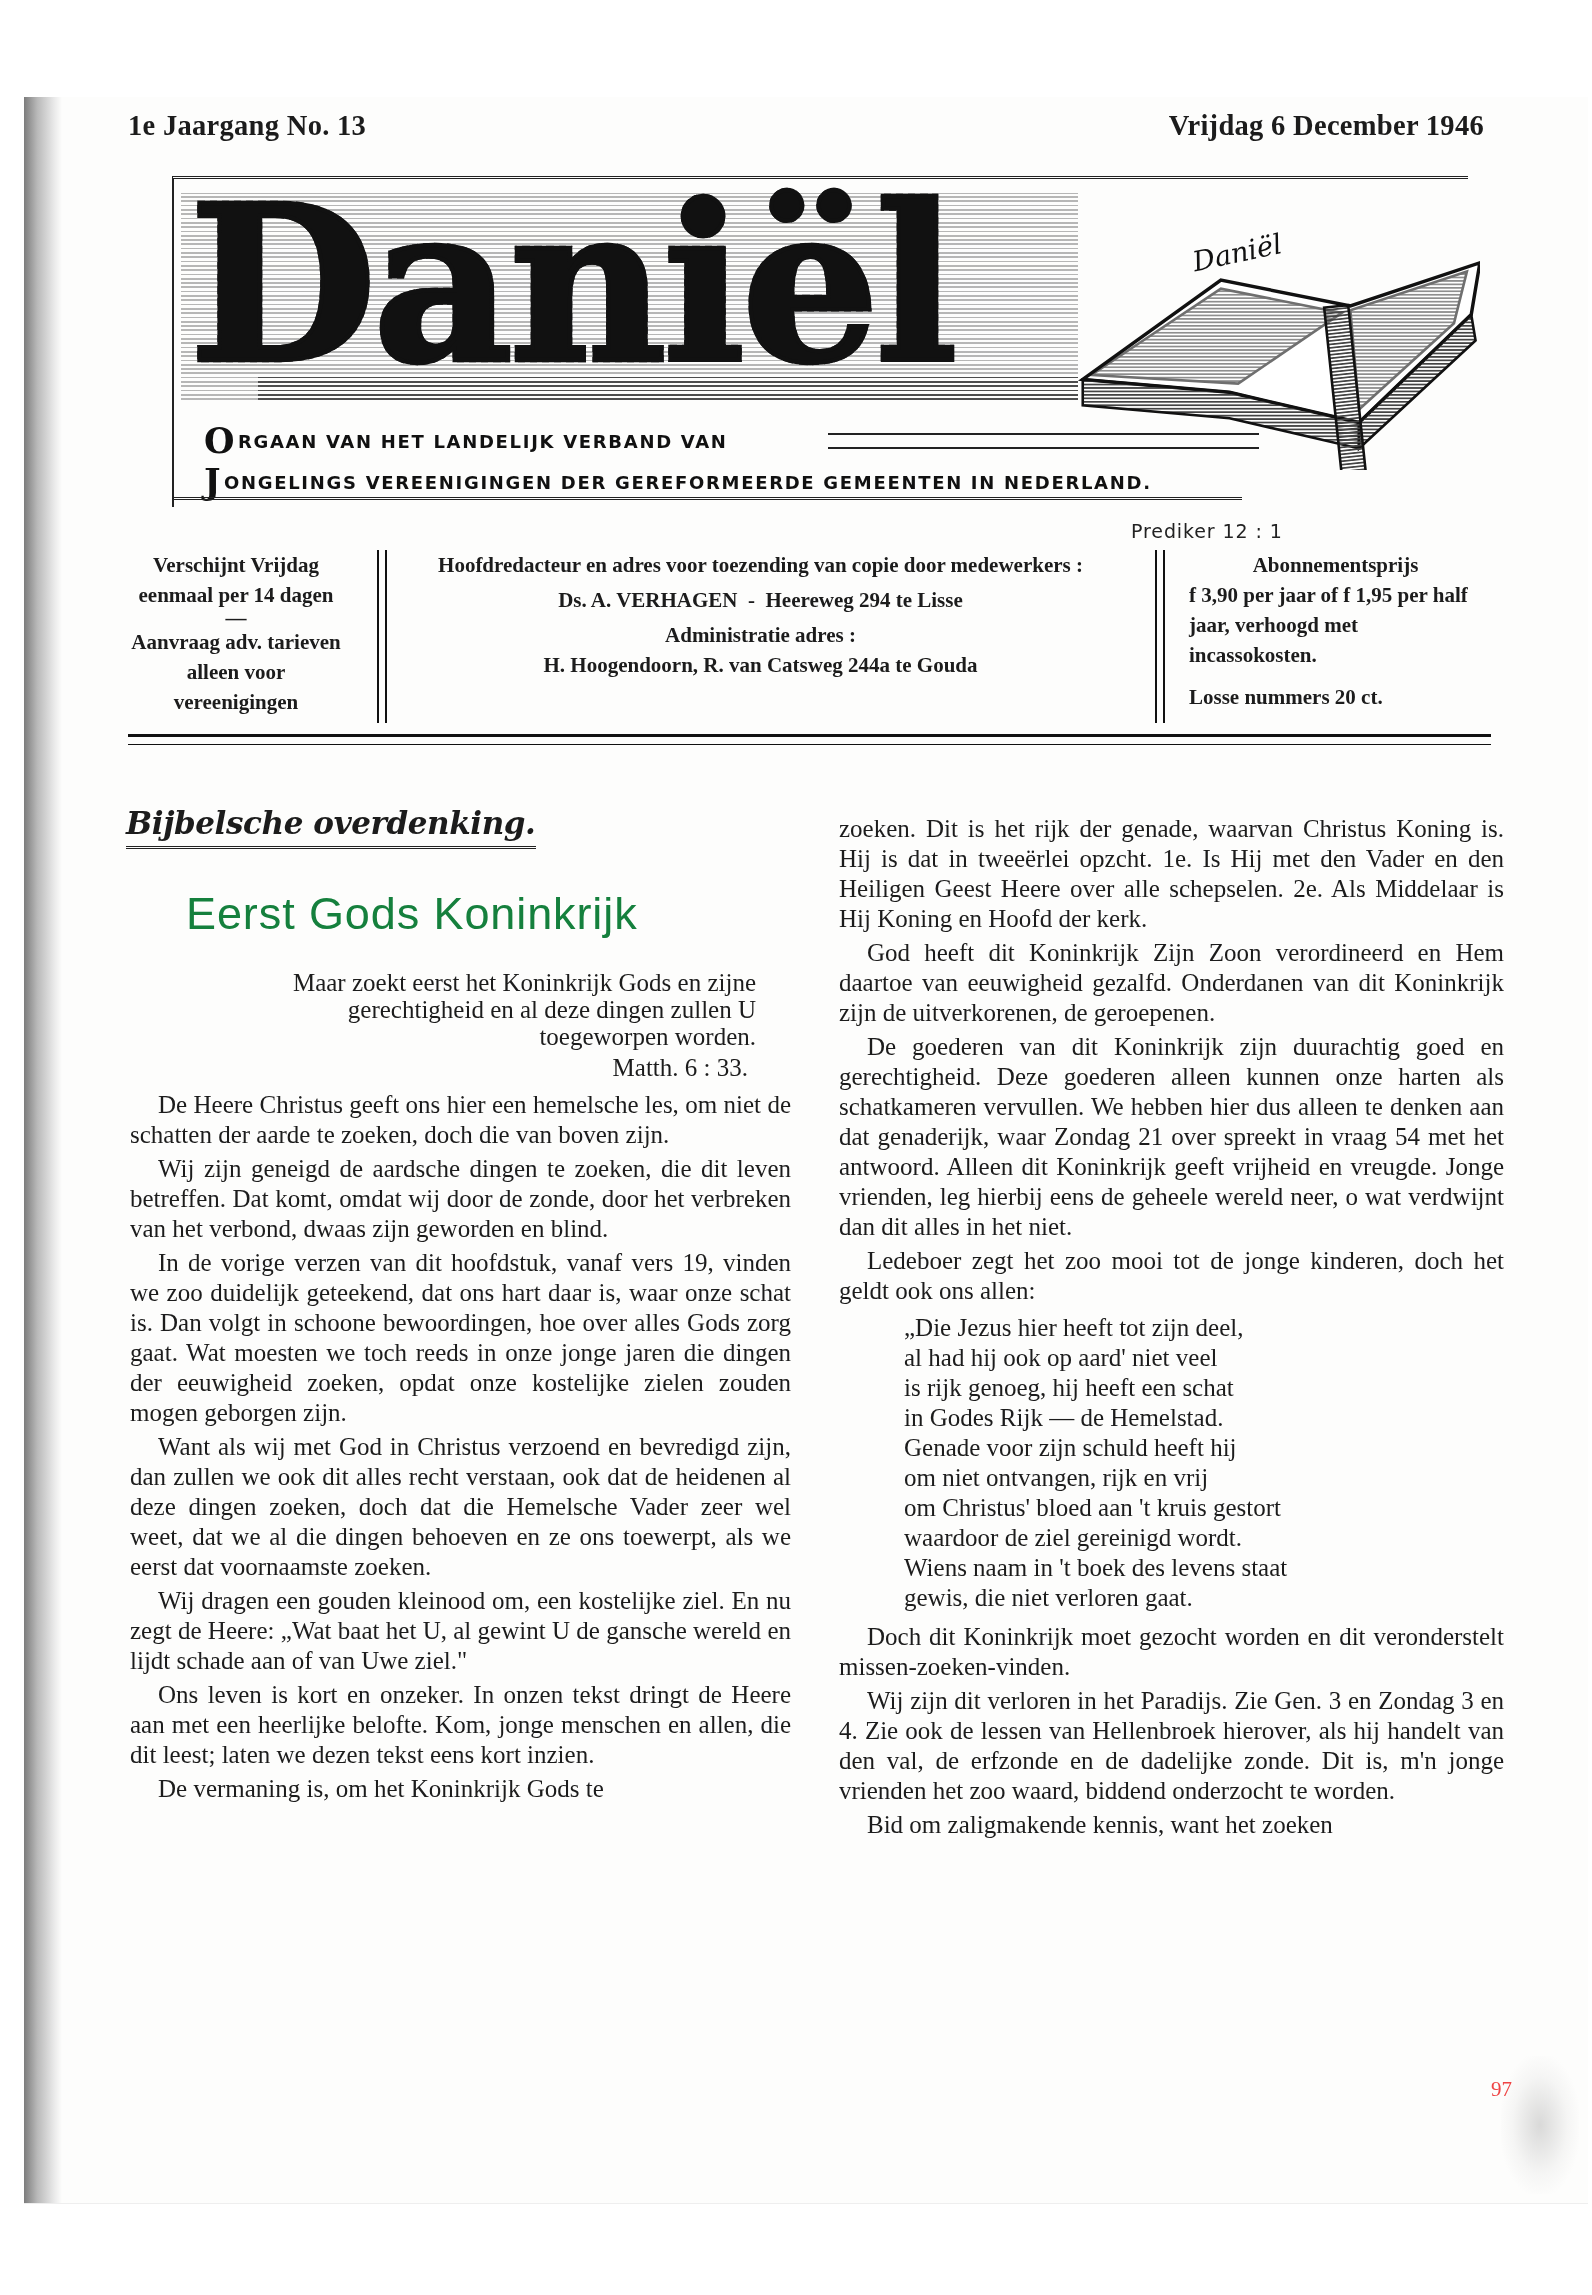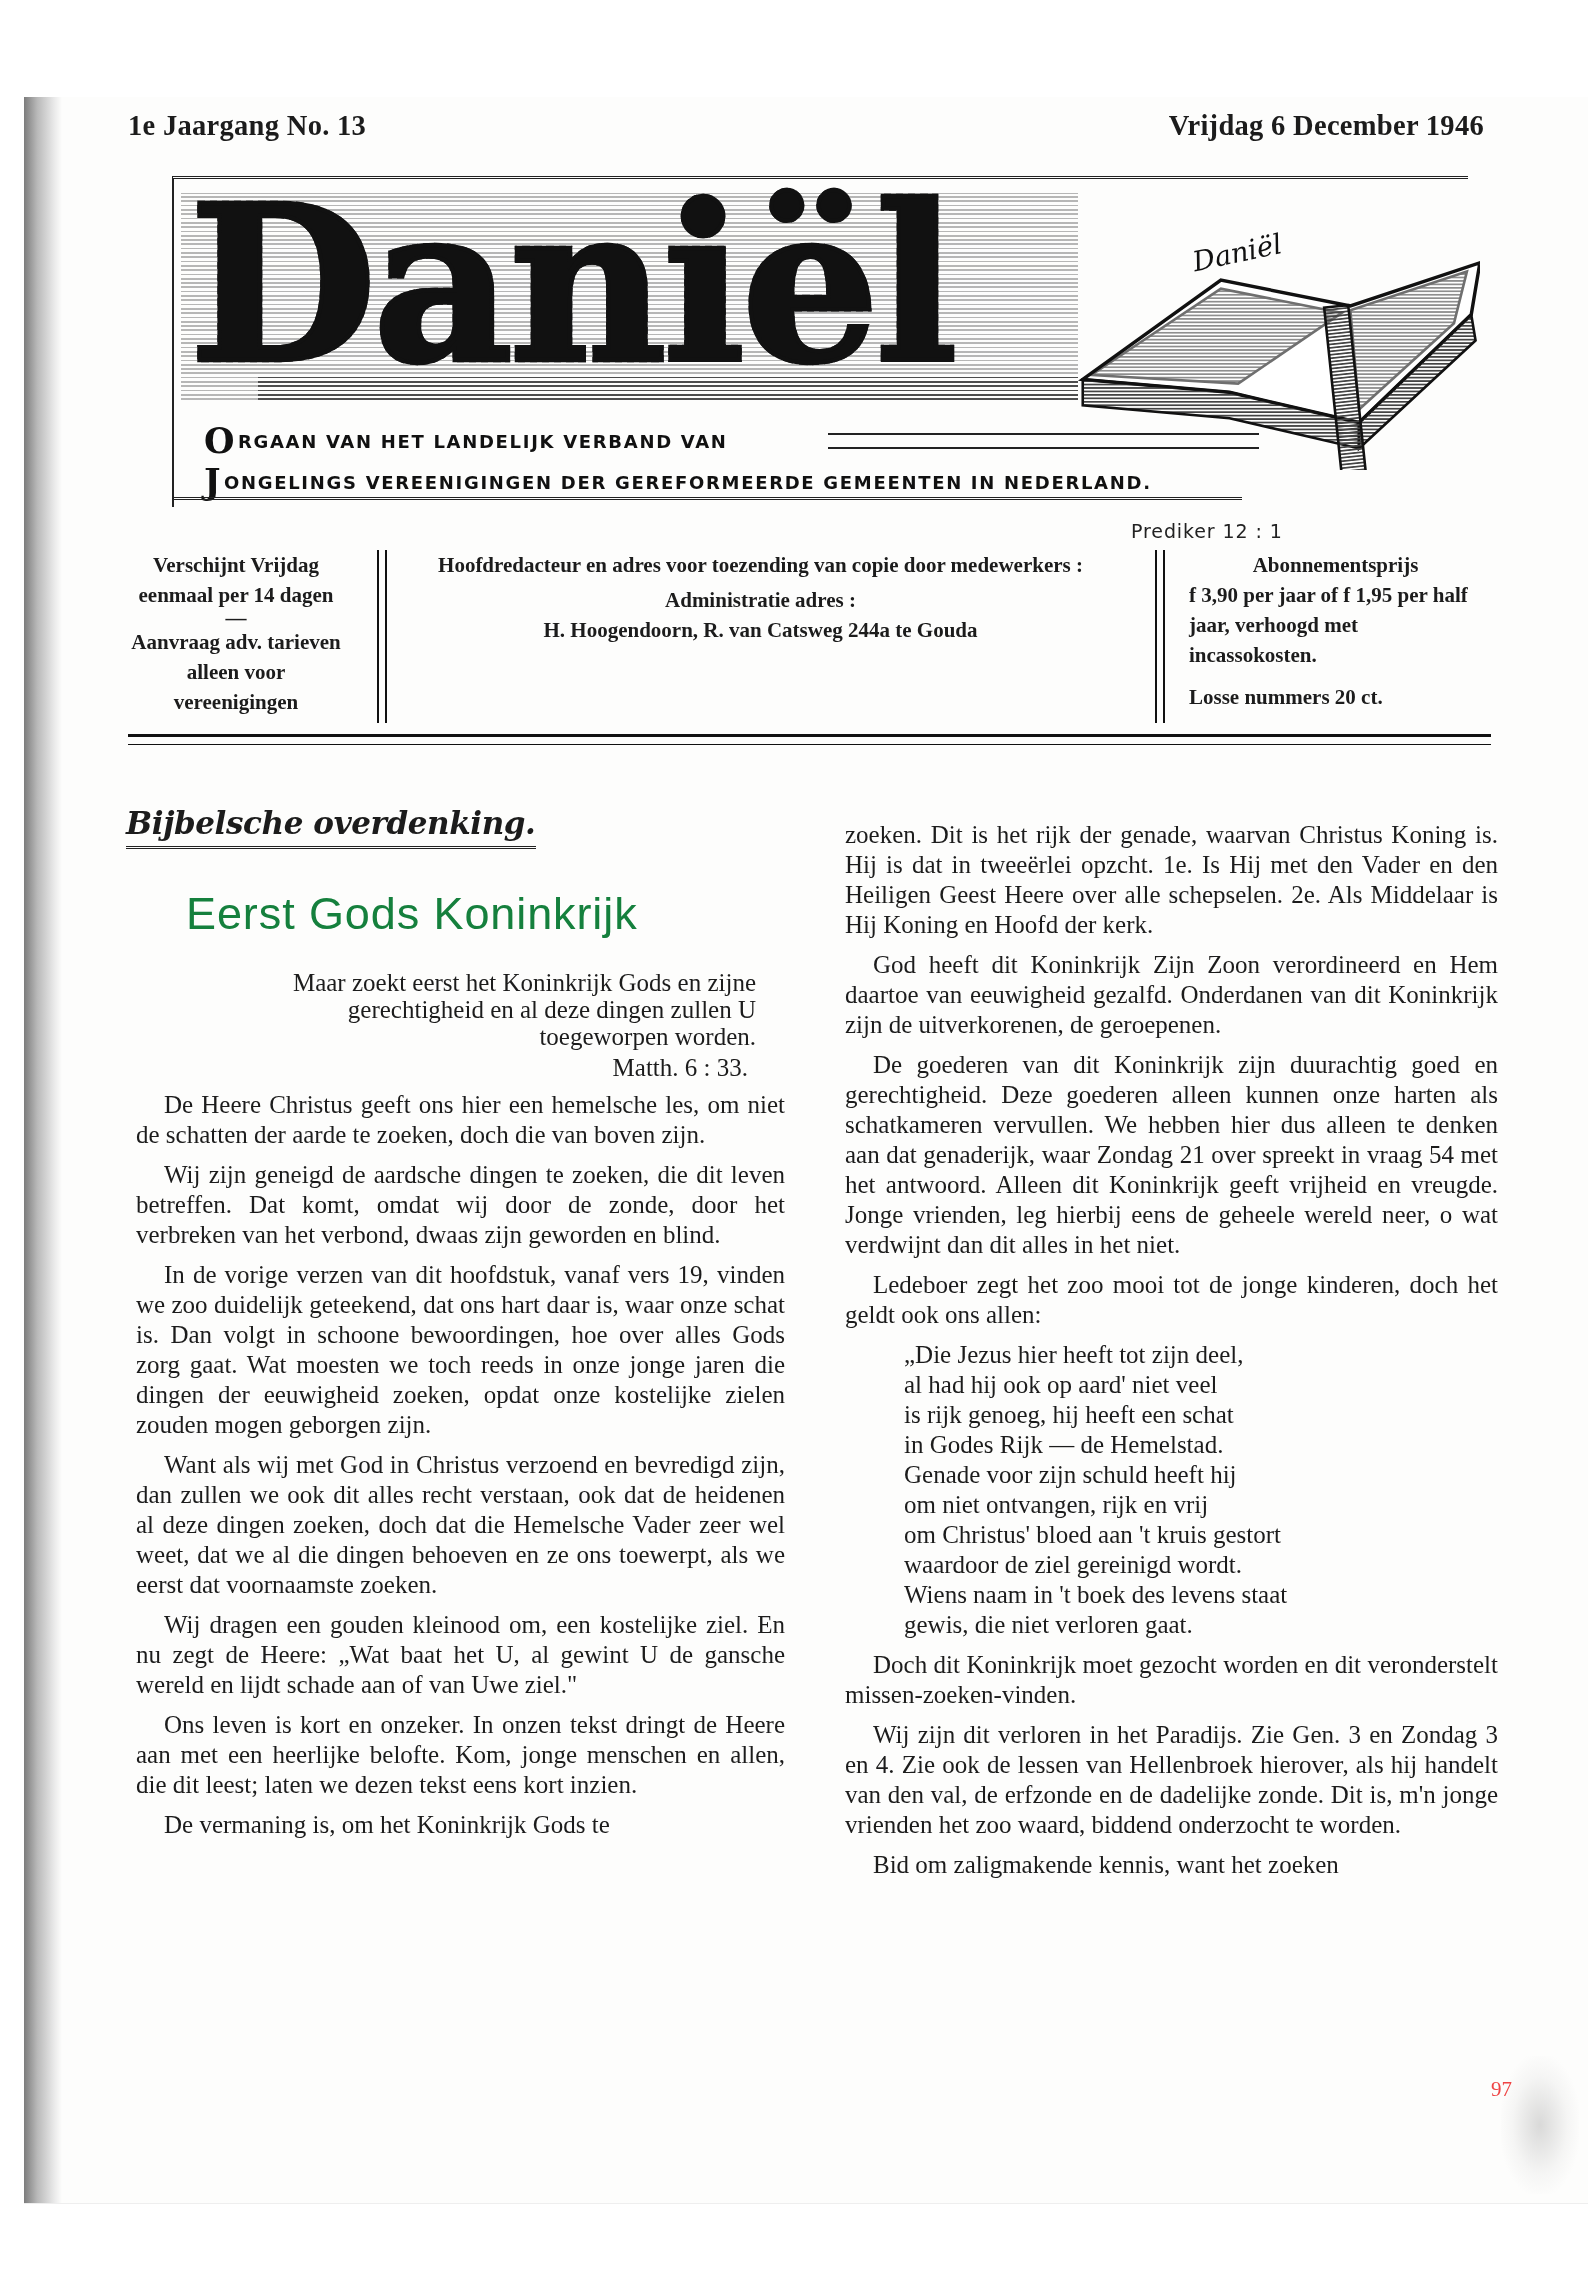--- a/index.html
+++ b/index.html
@@ -44,21 +44,21 @@
   .col3 .left { text-align: left; }
   .info-bottom { position: absolute; left: 104px; top: 637px; width: 1363px; height: 7px; border-top: 3.5px solid #111; border-bottom: 1.7px solid #111; }
 
   
   .col-left { position: absolute; left: 102px; top: 708px; width: 669px; }
   .col-right { position: absolute; left: 811px; top: 713px; width: 673px; }
   .section-label { font-family: "DejaVu Serif", serif; font-style: italic; font-weight: bold; font-size: 31px; letter-spacing: -0.4px; padding-bottom: 5.2px; display: inline-block; border-bottom: 3.5px double #222; }
   .article-title { font-family: "Liberation Sans", sans-serif; font-size: 45px; margin: 39px 0 0 60px; letter-spacing: 0.9px; color: #15803d; }
   .epigraph { margin: 29px 0 0 104px; font-size: 25px; line-height: 27px; width: 526px; text-align: right; }
   .epigraph-ref { text-align: right; margin-right: 47px; font-size: 25px; line-height: 31px; margin-top: 1.7px; }
-  .para { font-size: 25px; line-height: 30px; text-align: justify; text-indent: 28px; margin: 10px; }
+  .para { font-size: 25px; line-height: 30px; text-align: justify; text-indent: 28px; margin: 4px; }
   .para.noindent { text-indent: 0; }
   .first-para { margin-top: 7px; }
   .poem { margin: 7px 0 8.6px 69px; font-size: 25px; line-height: 30px; }
   .poem div { white-space: nowrap; }
   .page-number { position: absolute; left: 1467px; top: 1980px; font-size: 21px; color: #ef4444; }
 </style>
 </head>
 <body>
 
 <div class="page">
@@ -103,20 +103,21 @@
       <div>Verschijnt Vrijdag</div>
       <div>eenmaal per 14 dagen</div>
       <span class="dash">—</span>
       <div>Aanvraag adv. tarieven</div>
       <div>alleen voor</div>
       <div>vereenigingen</div>
     </div>
     <div class="dbl-rule vr1"></div>
     <div class="col col2">
       <div style="padding:0 35px;">Hoofdredacteur en adres voor toezending van copie door medewerkers :</div>
+      <div style="margin-top:5.2px; white-space:pre;">Ds. A. VERHAGEN  -  Heereweg 294 te Lisse</div>
       <div style="margin-top:5.2px;">Administratie adres :</div>
       <div>H. Hoogendoorn, R. van Catsweg 244a te Gouda</div>
     </div>
     <div class="dbl-rule vr2"></div>
     <div class="col col3">
       <div>Abonnementsprijs</div>
       <div class="left">f 3,90 per jaar of f 1,95 per half jaar, verhoogd met incassokosten.</div>
       <div class="left" style="margin-top:12px;">Losse nummers 20 ct.</div>
     </div>
   </div>

